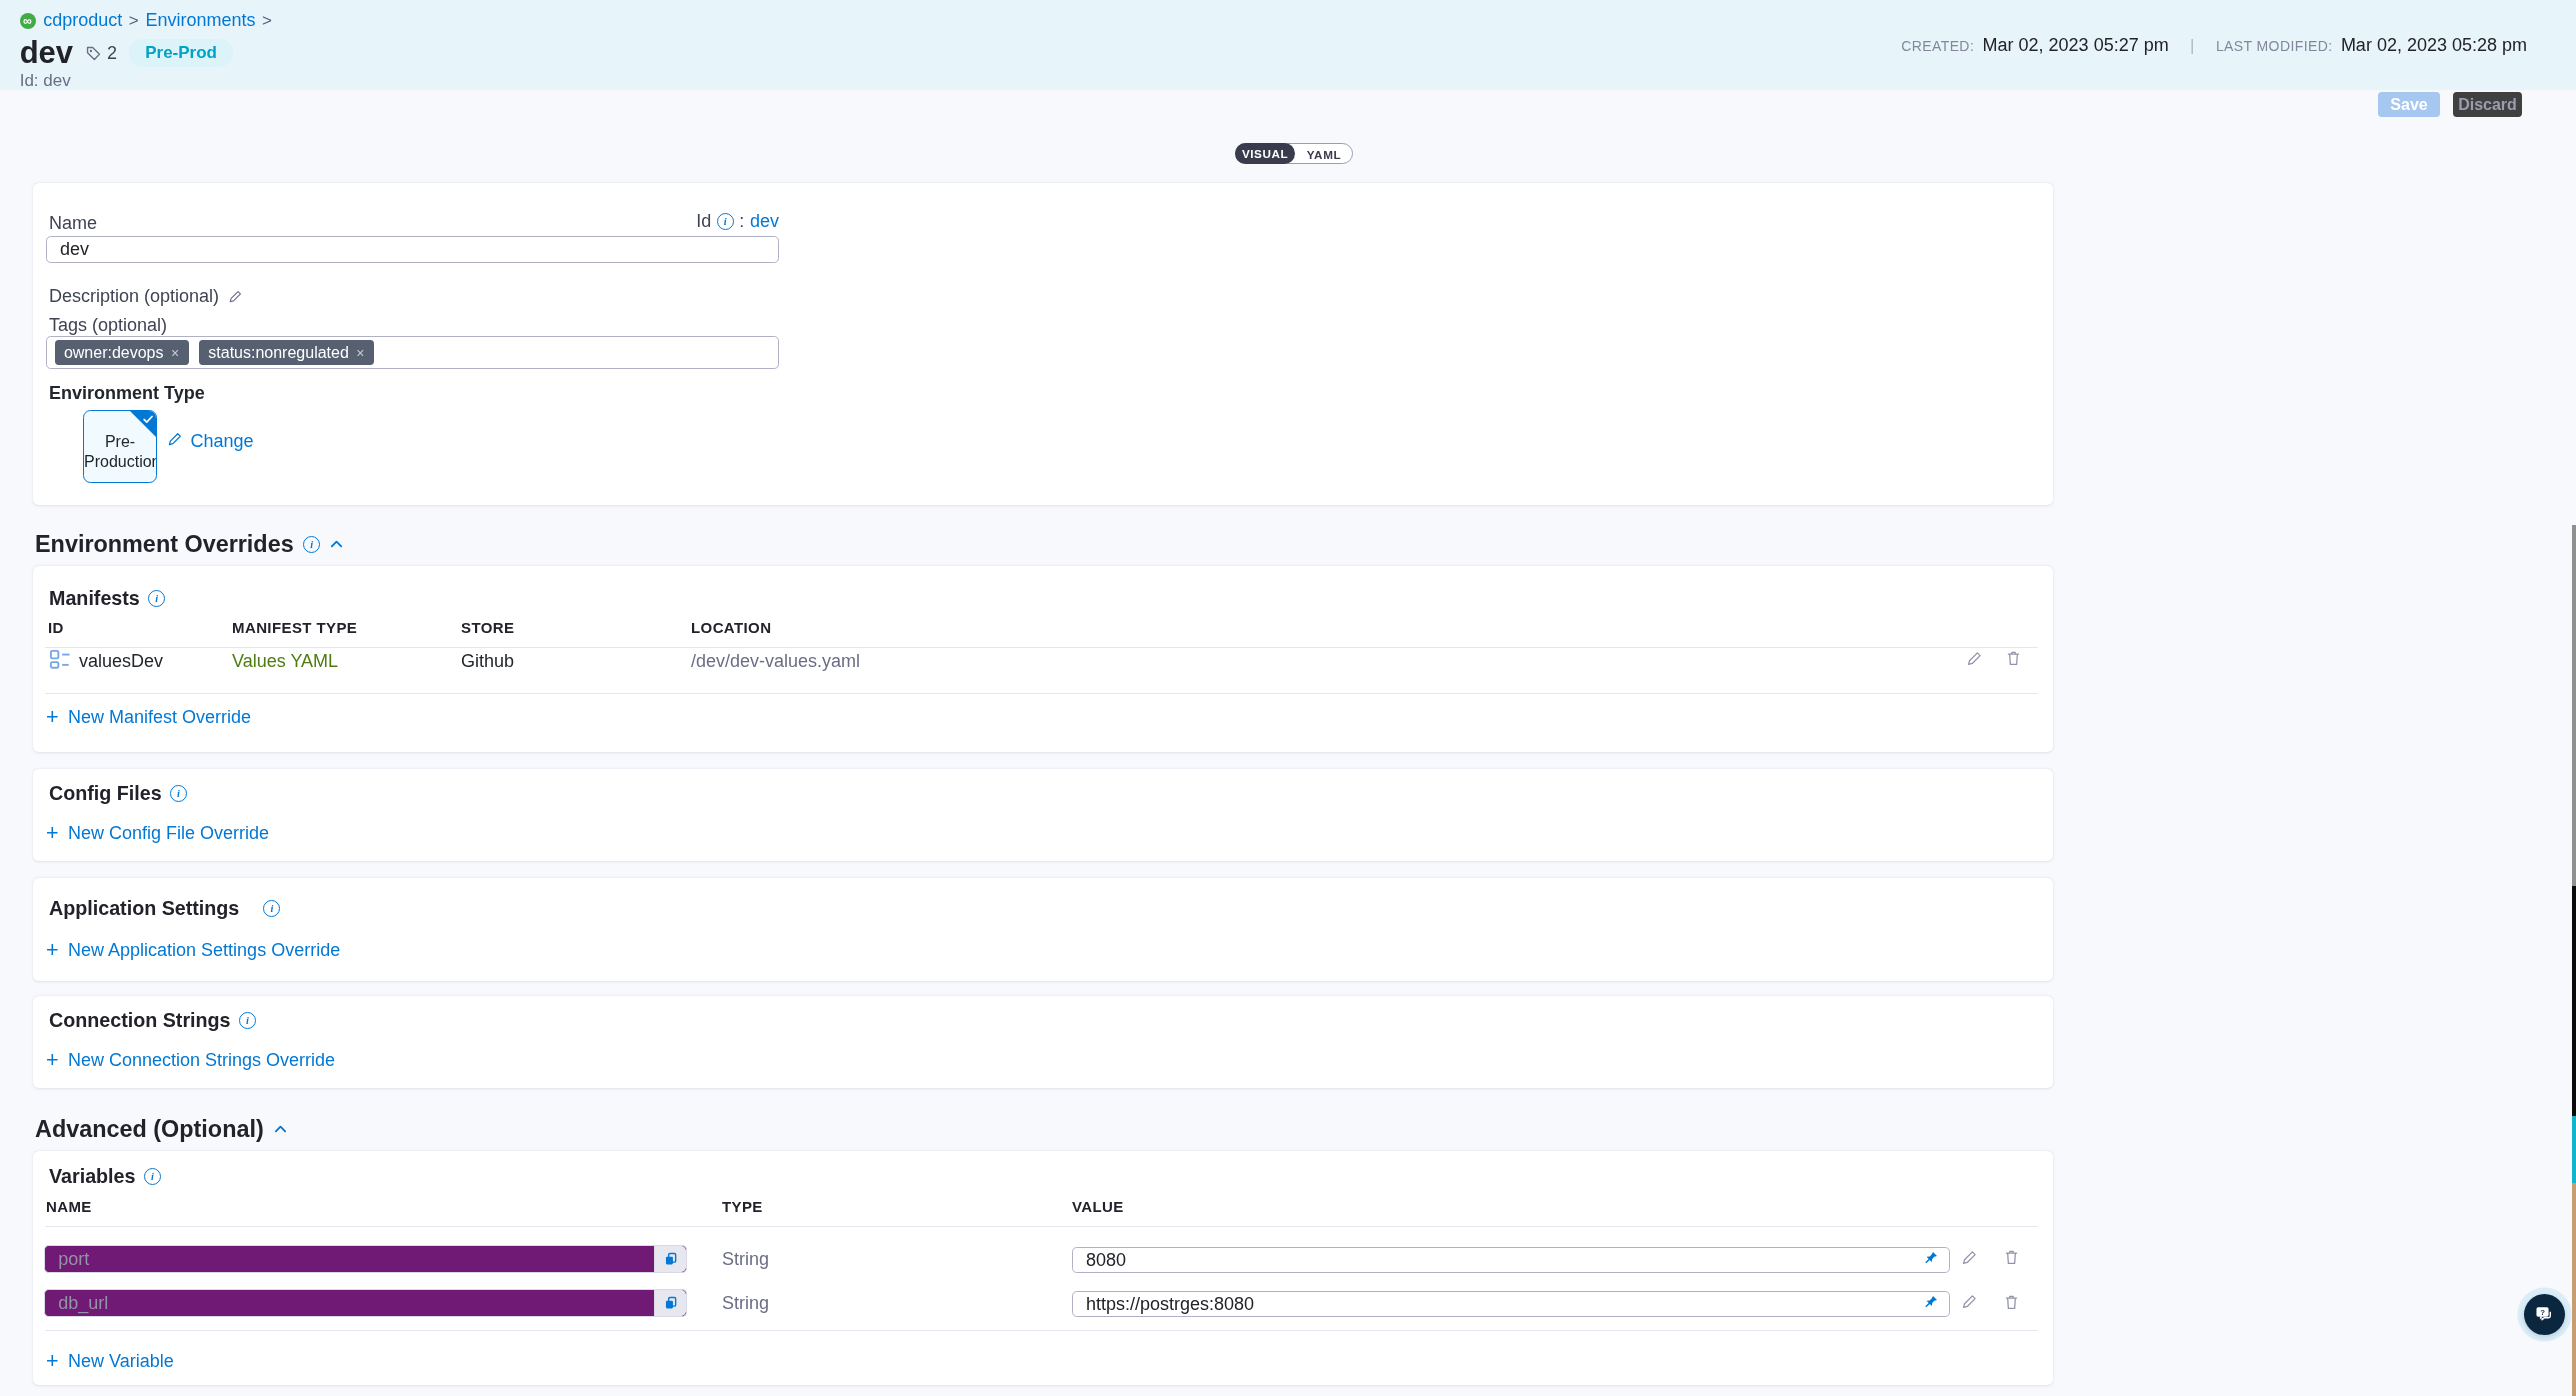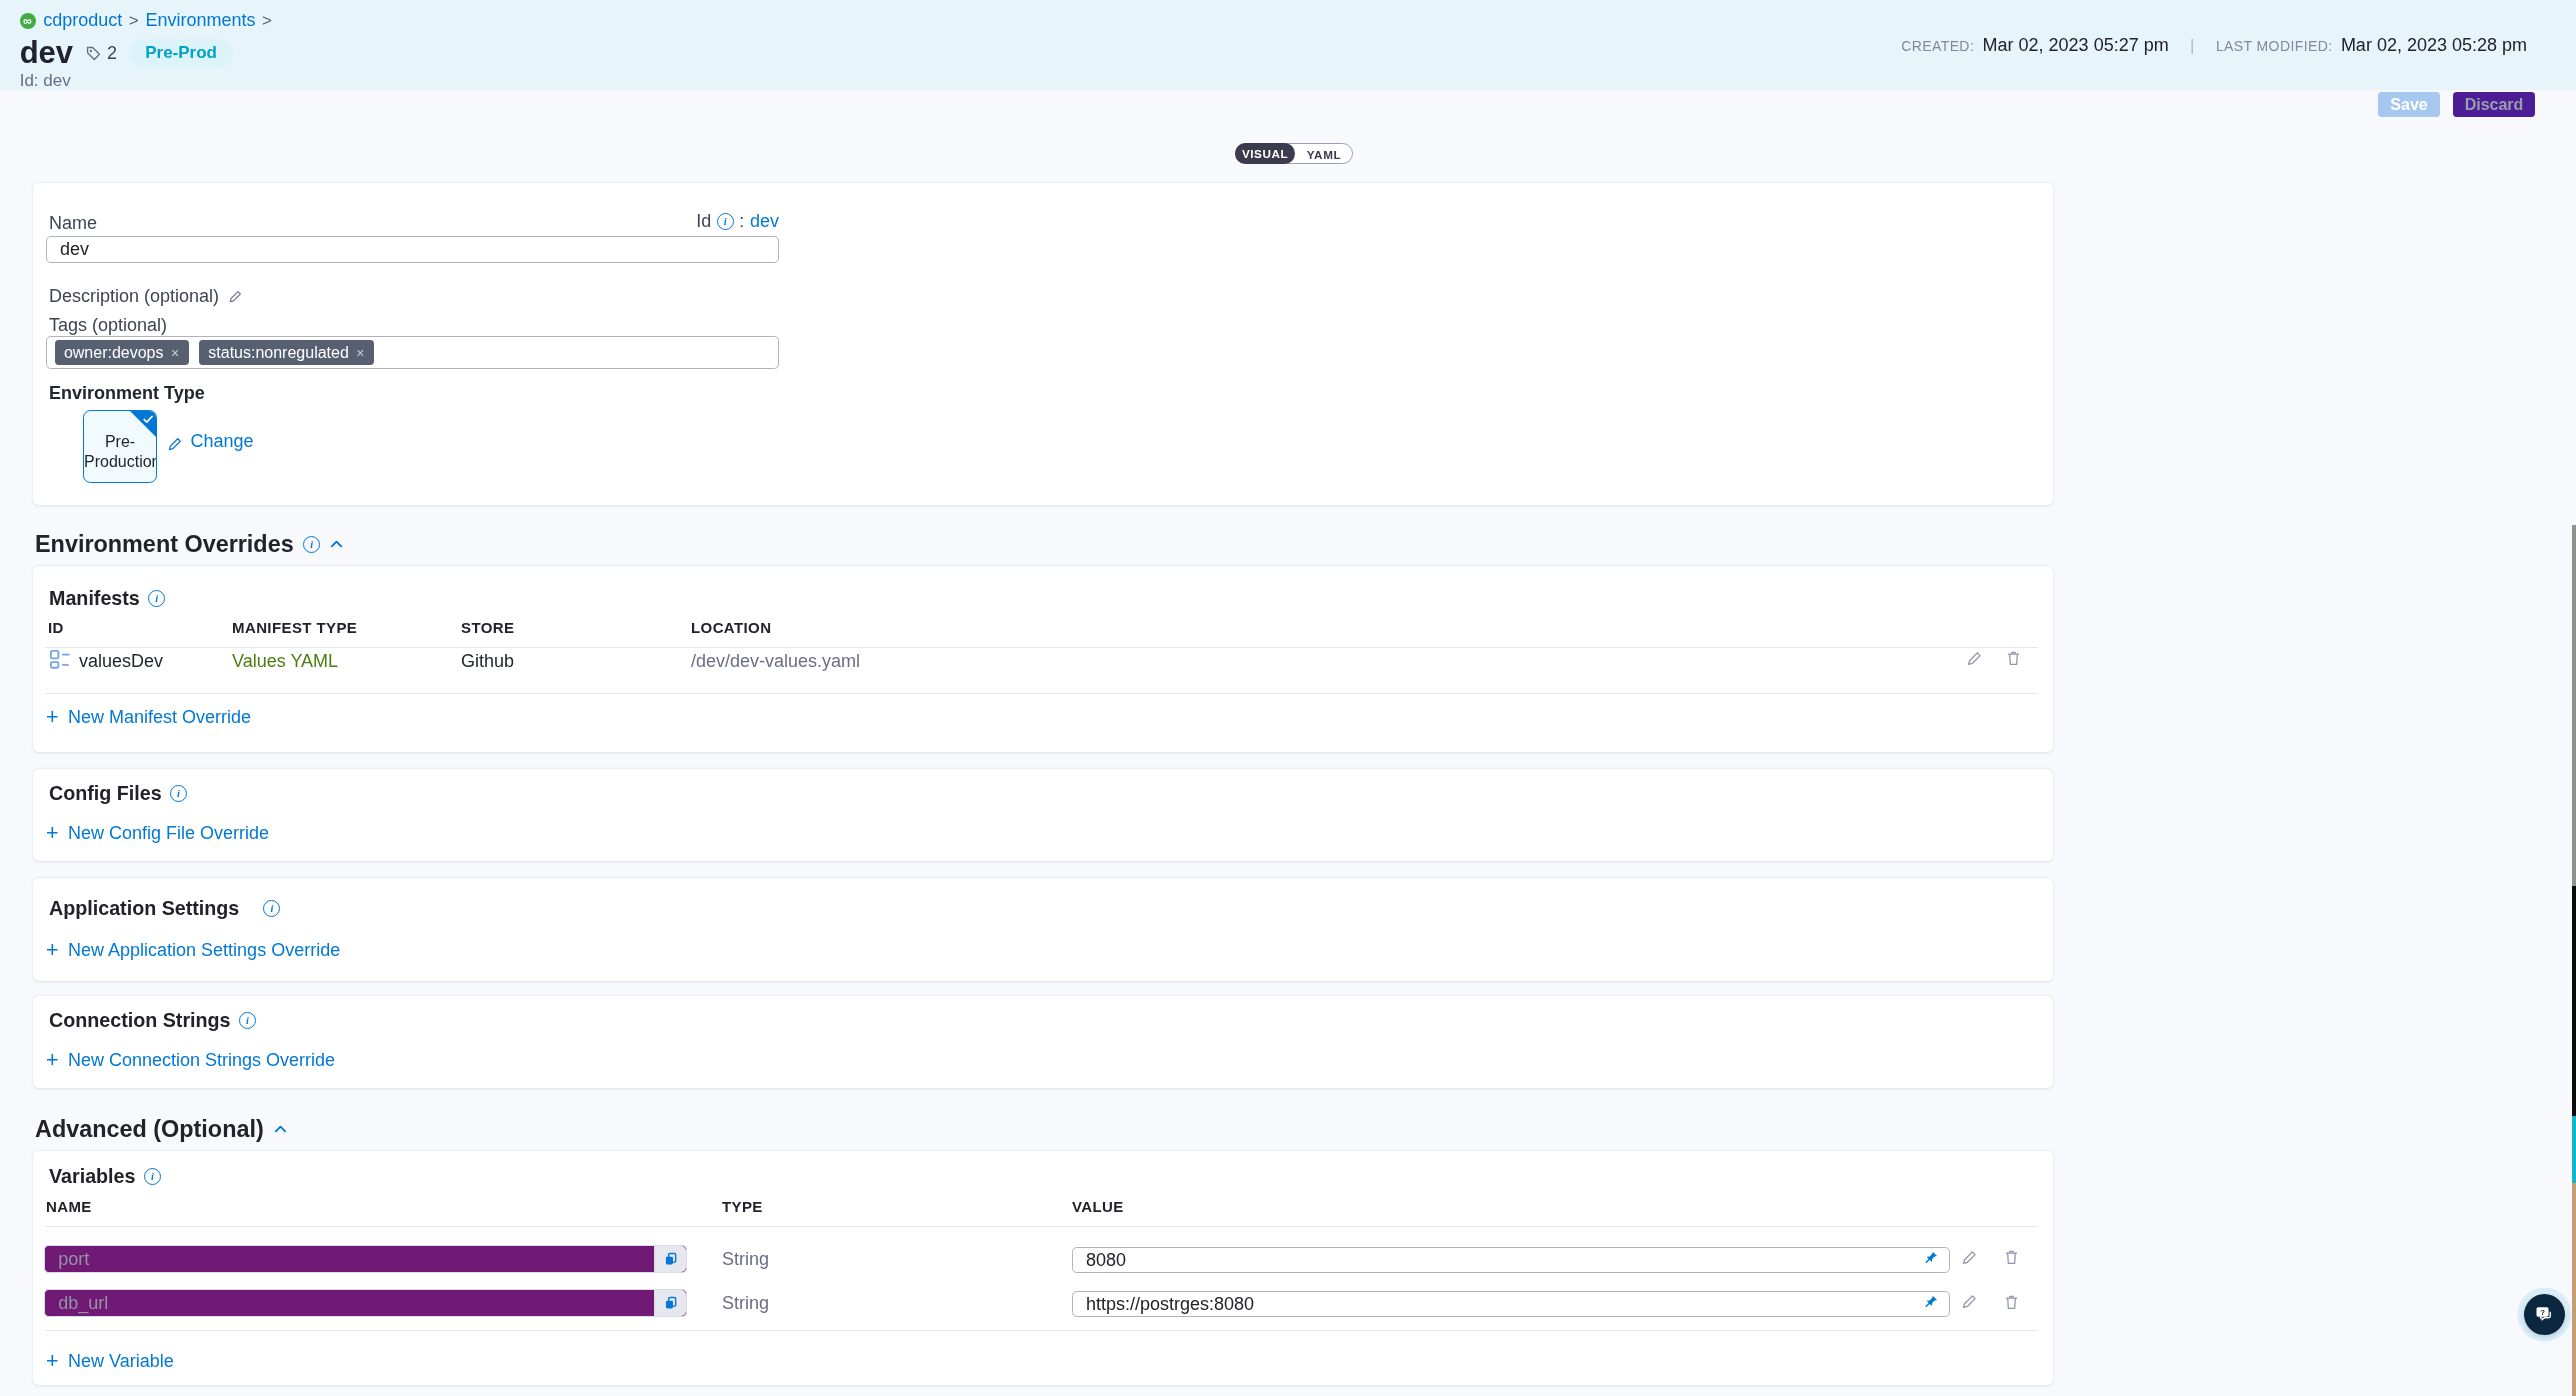--- a/index.html
+++ b/index.html
@@ -15,21 +15,21 @@
   .id-line{font-size:17px;color:#6b6d85;}
   .meta-label{font-size:14px;color:#84879c;letter-spacing:0.4px;}
   .meta-value{font-size:18px;color:#22222a;font-weight:500;}
   
   .tab-bar{position:absolute;left:0;top:90px;width:2576px;height:36px;background:#fff;border-bottom:0.9px solid #e0e1e9;display:flex;align-items:stretch;padding-left:30px;box-sizing:border-box;gap:37px;}
   .tab{position:relative;display:flex;align-items:center;font-size:19.7px;color:#3d4350;cursor:pointer;white-space:nowrap;}
   .tab.active{font-weight:700;color:#22222a;}
   .tab.active::after{content:"";position:absolute;left:-8.4px;right:-8.4px;bottom:0;height:2.8px;background:#0278d5;border-radius:1.9px;}
   .btn{position:absolute;top:92px;height:25px;border:none;border-radius:3.7px;font-family:inherit;font-size:16px;font-weight:700;display:flex;align-items:center;justify-content:center;cursor:pointer;}
   .btn-save{left:2378px;width:62px;background:#a5c7f0;color:#fff;}
-  .btn-discard{left:2453px;width:82px;background:#4c1d95;color:#9a9dae;}
+  .btn-discard{left:2453px;width:69px;background:#404040;color:#9a9dae;}
   
   .toggle{position:absolute;left:1235px;top:143px;width:118px;height:20.6px;border:0.9px solid #9a9cb3;border-radius:11.2px;background:#fff;box-sizing:border-box;}
   .toggle-seg{position:absolute;top:0;height:20.6px;display:flex;align-items:center;justify-content:center;font-size:11.7px;font-weight:700;letter-spacing:0.6px;cursor:pointer;}
   .toggle-visual{left:-0.9px;top:-0.9px;width:60px;background:#3a3b4d;color:#fff;border-radius:11.2px;}
   .toggle-yaml{right:0;width:56px;color:#3a3b4d;}
   
   .card{position:absolute;left:33px;width:2020px;background:#fff;border-radius:5.6px;box-shadow:0 0.9px 2.8px rgba(96,97,112,.14),0 0 0.9px rgba(40,41,61,.10);}
   .sec-heading{position:absolute;display:flex;align-items:center;gap:9.4px;font-size:23.4px;font-weight:700;color:#22222a;}
   .sub-title{position:absolute;display:flex;align-items:center;gap:8.4px;font-size:19.7px;font-weight:700;color:#22222a;}
   .info-dot{width:15px;height:15px;border:1.3px solid #0278d5;border-radius:50%;color:#0278d5;font-size:10.3px;display:flex;align-items:center;justify-content:center;font-weight:700;font-family:"Liberation Serif",serif;font-style:italic;flex:none;cursor:pointer;}
@@ -129,21 +129,21 @@
     </div>
 
     <div class="field-label" style="left:16px;top:200px;font-weight:700;color:#22272d;">Environment Type</div>
     <div class="env-card">
       <div class="env-corner"></div>
       <svg class="abs" style="top:1.9px;right:1.9px;" width="12.2" height="12.2" viewBox="0 0 14 14">
           <path d="M2.5 7.5l3 3 6-6.5" fill="none" stroke="#fff" stroke-width="2" stroke-linecap="round" stroke-linejoin="round"></path>
         </svg>
       <div class="env-card-label">Pre-Production</div>
     </div>
-    <div class="abs" style="left:134px;top:248px;display:flex;align-items:flex-end;gap:7.5px;cursor:pointer;">
+    <div class="abs" style="left:134px;top:248px;display:flex;align-items:flex-start;gap:7.5px;cursor:pointer;">
       <svg width="16" height="16" viewBox="0 0 20 20">
           <path d="M3 17l1.2-4.4L13.4 3.4l3.2 3.2-9.2 9.2z" fill="none" stroke="#0278d5" stroke-width="1.6" stroke-linejoin="round"></path>
         </svg>
       <span style="color:#0278d5;font-size:18px;font-weight:500;">Change</span>
     </div>
   </div>
 
   <div class="sec-heading" style="left:35px;top:531px;">
     <span>Environment Overrides</span>
     <span class="info-dot">i</span>

